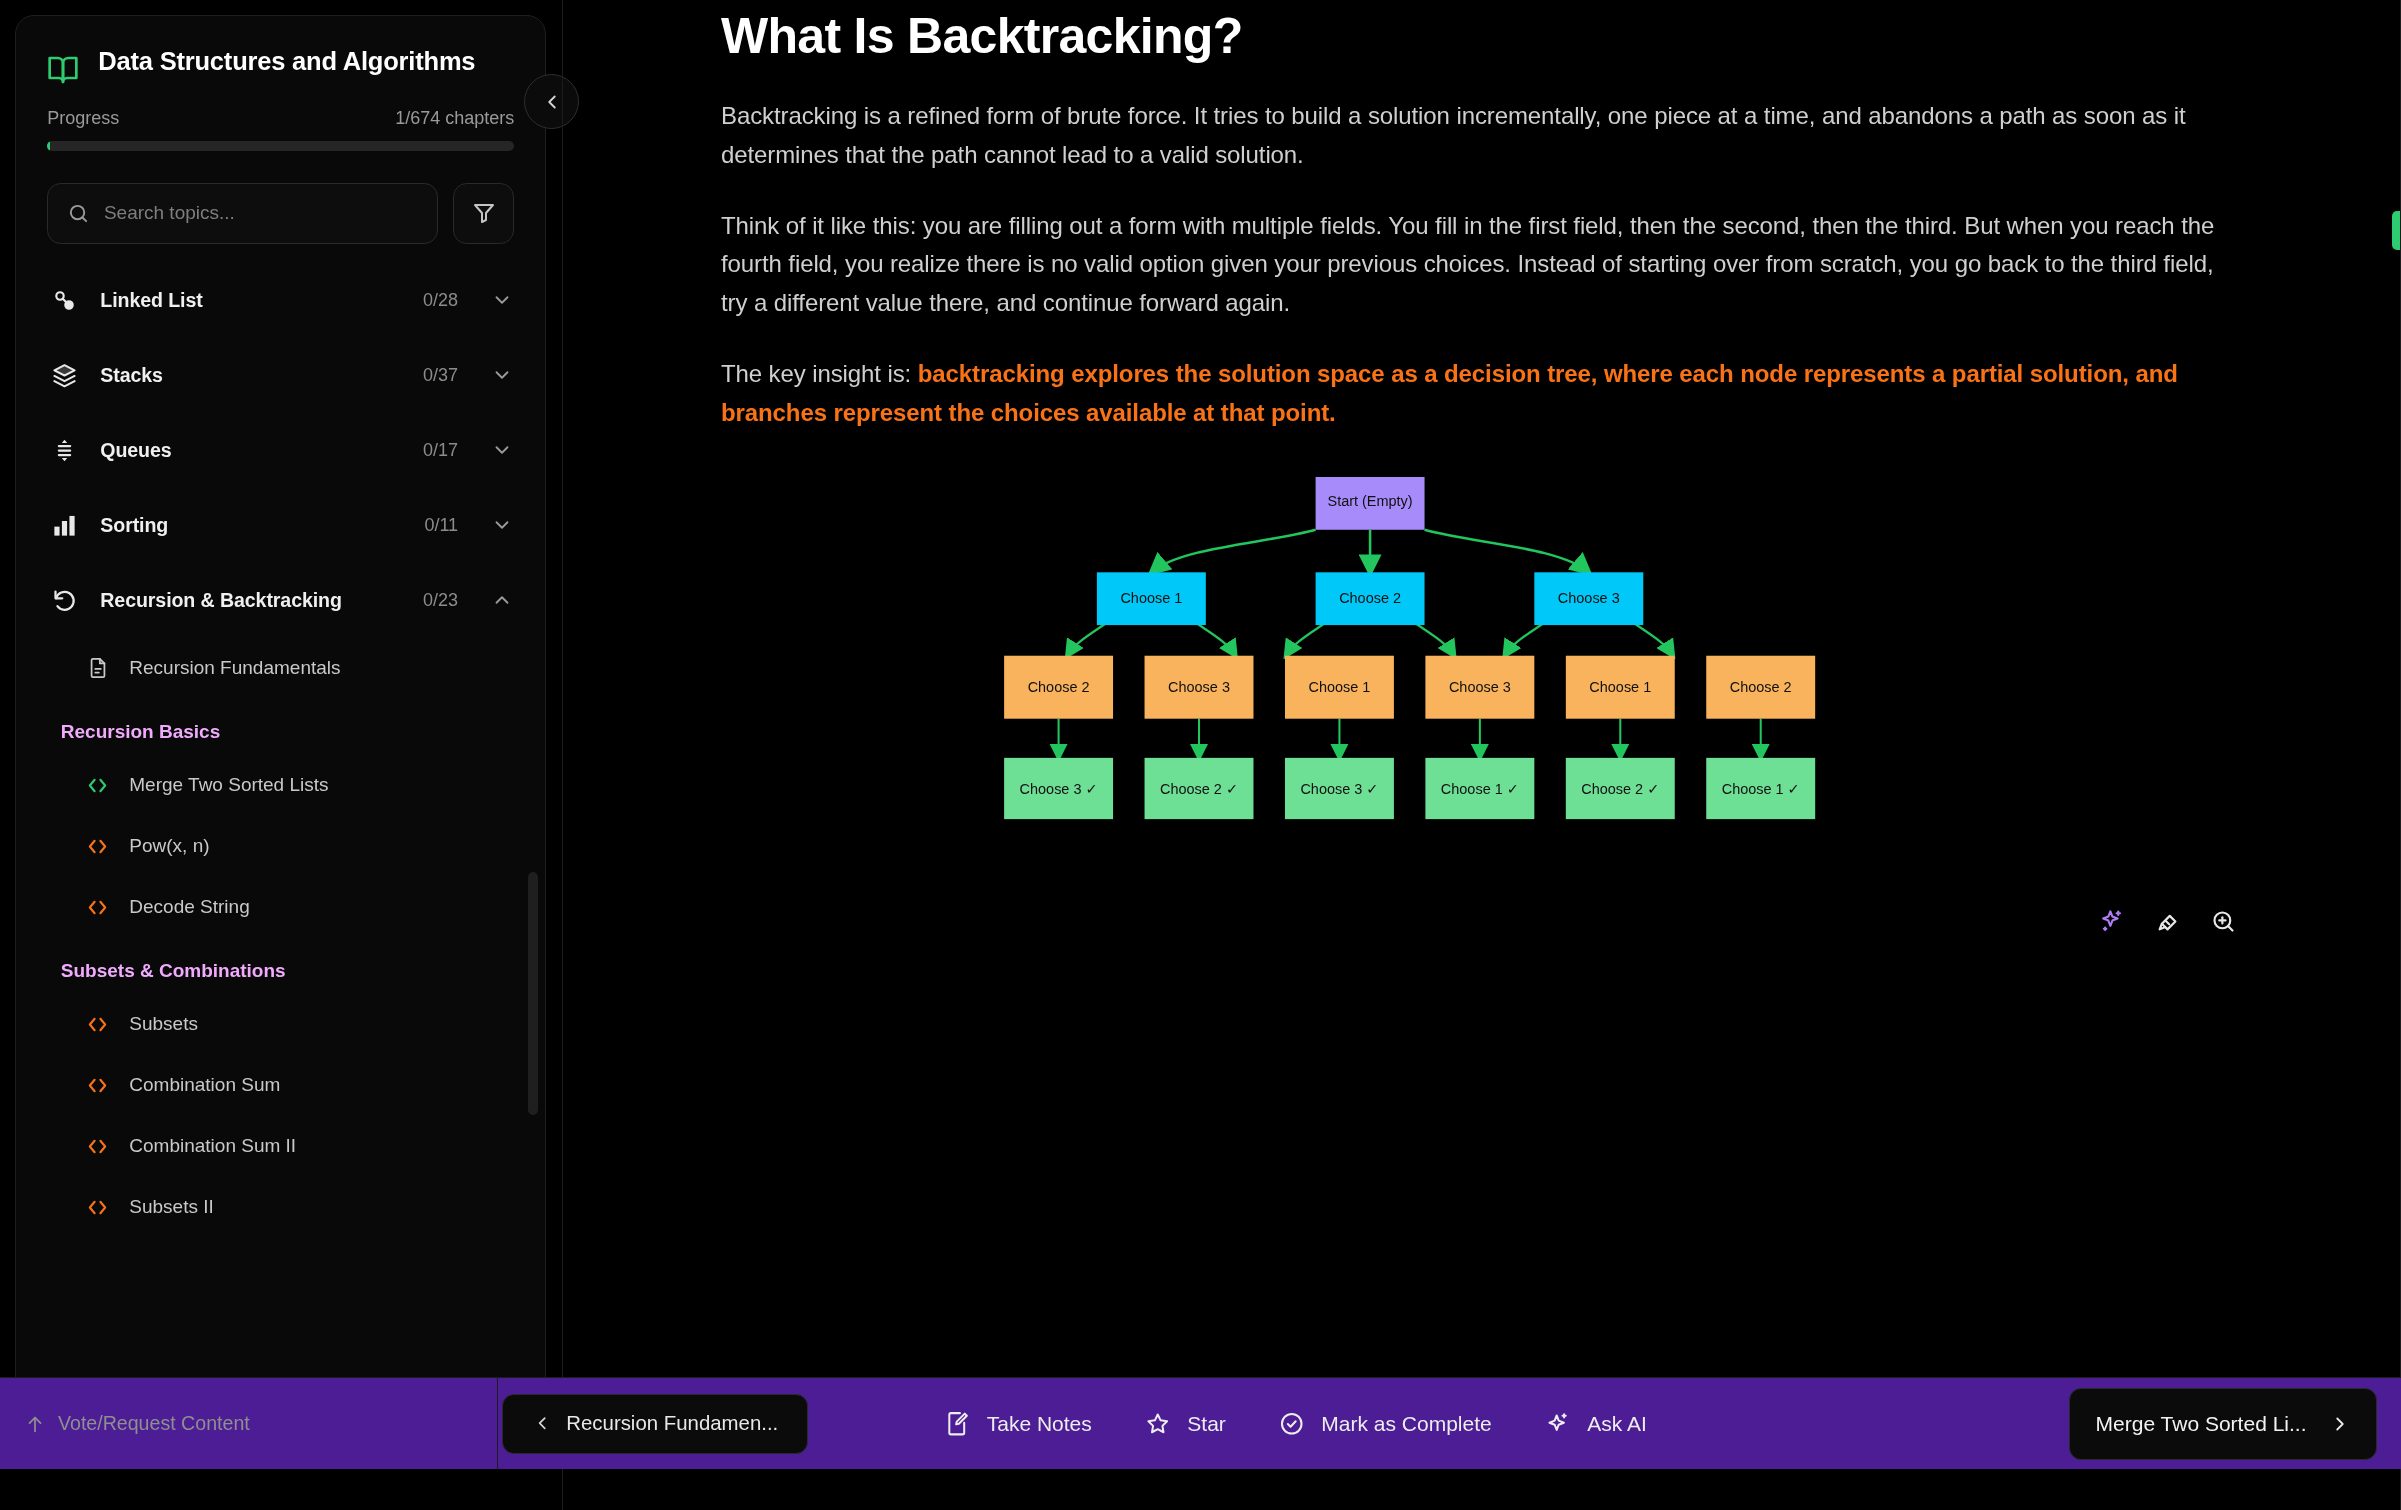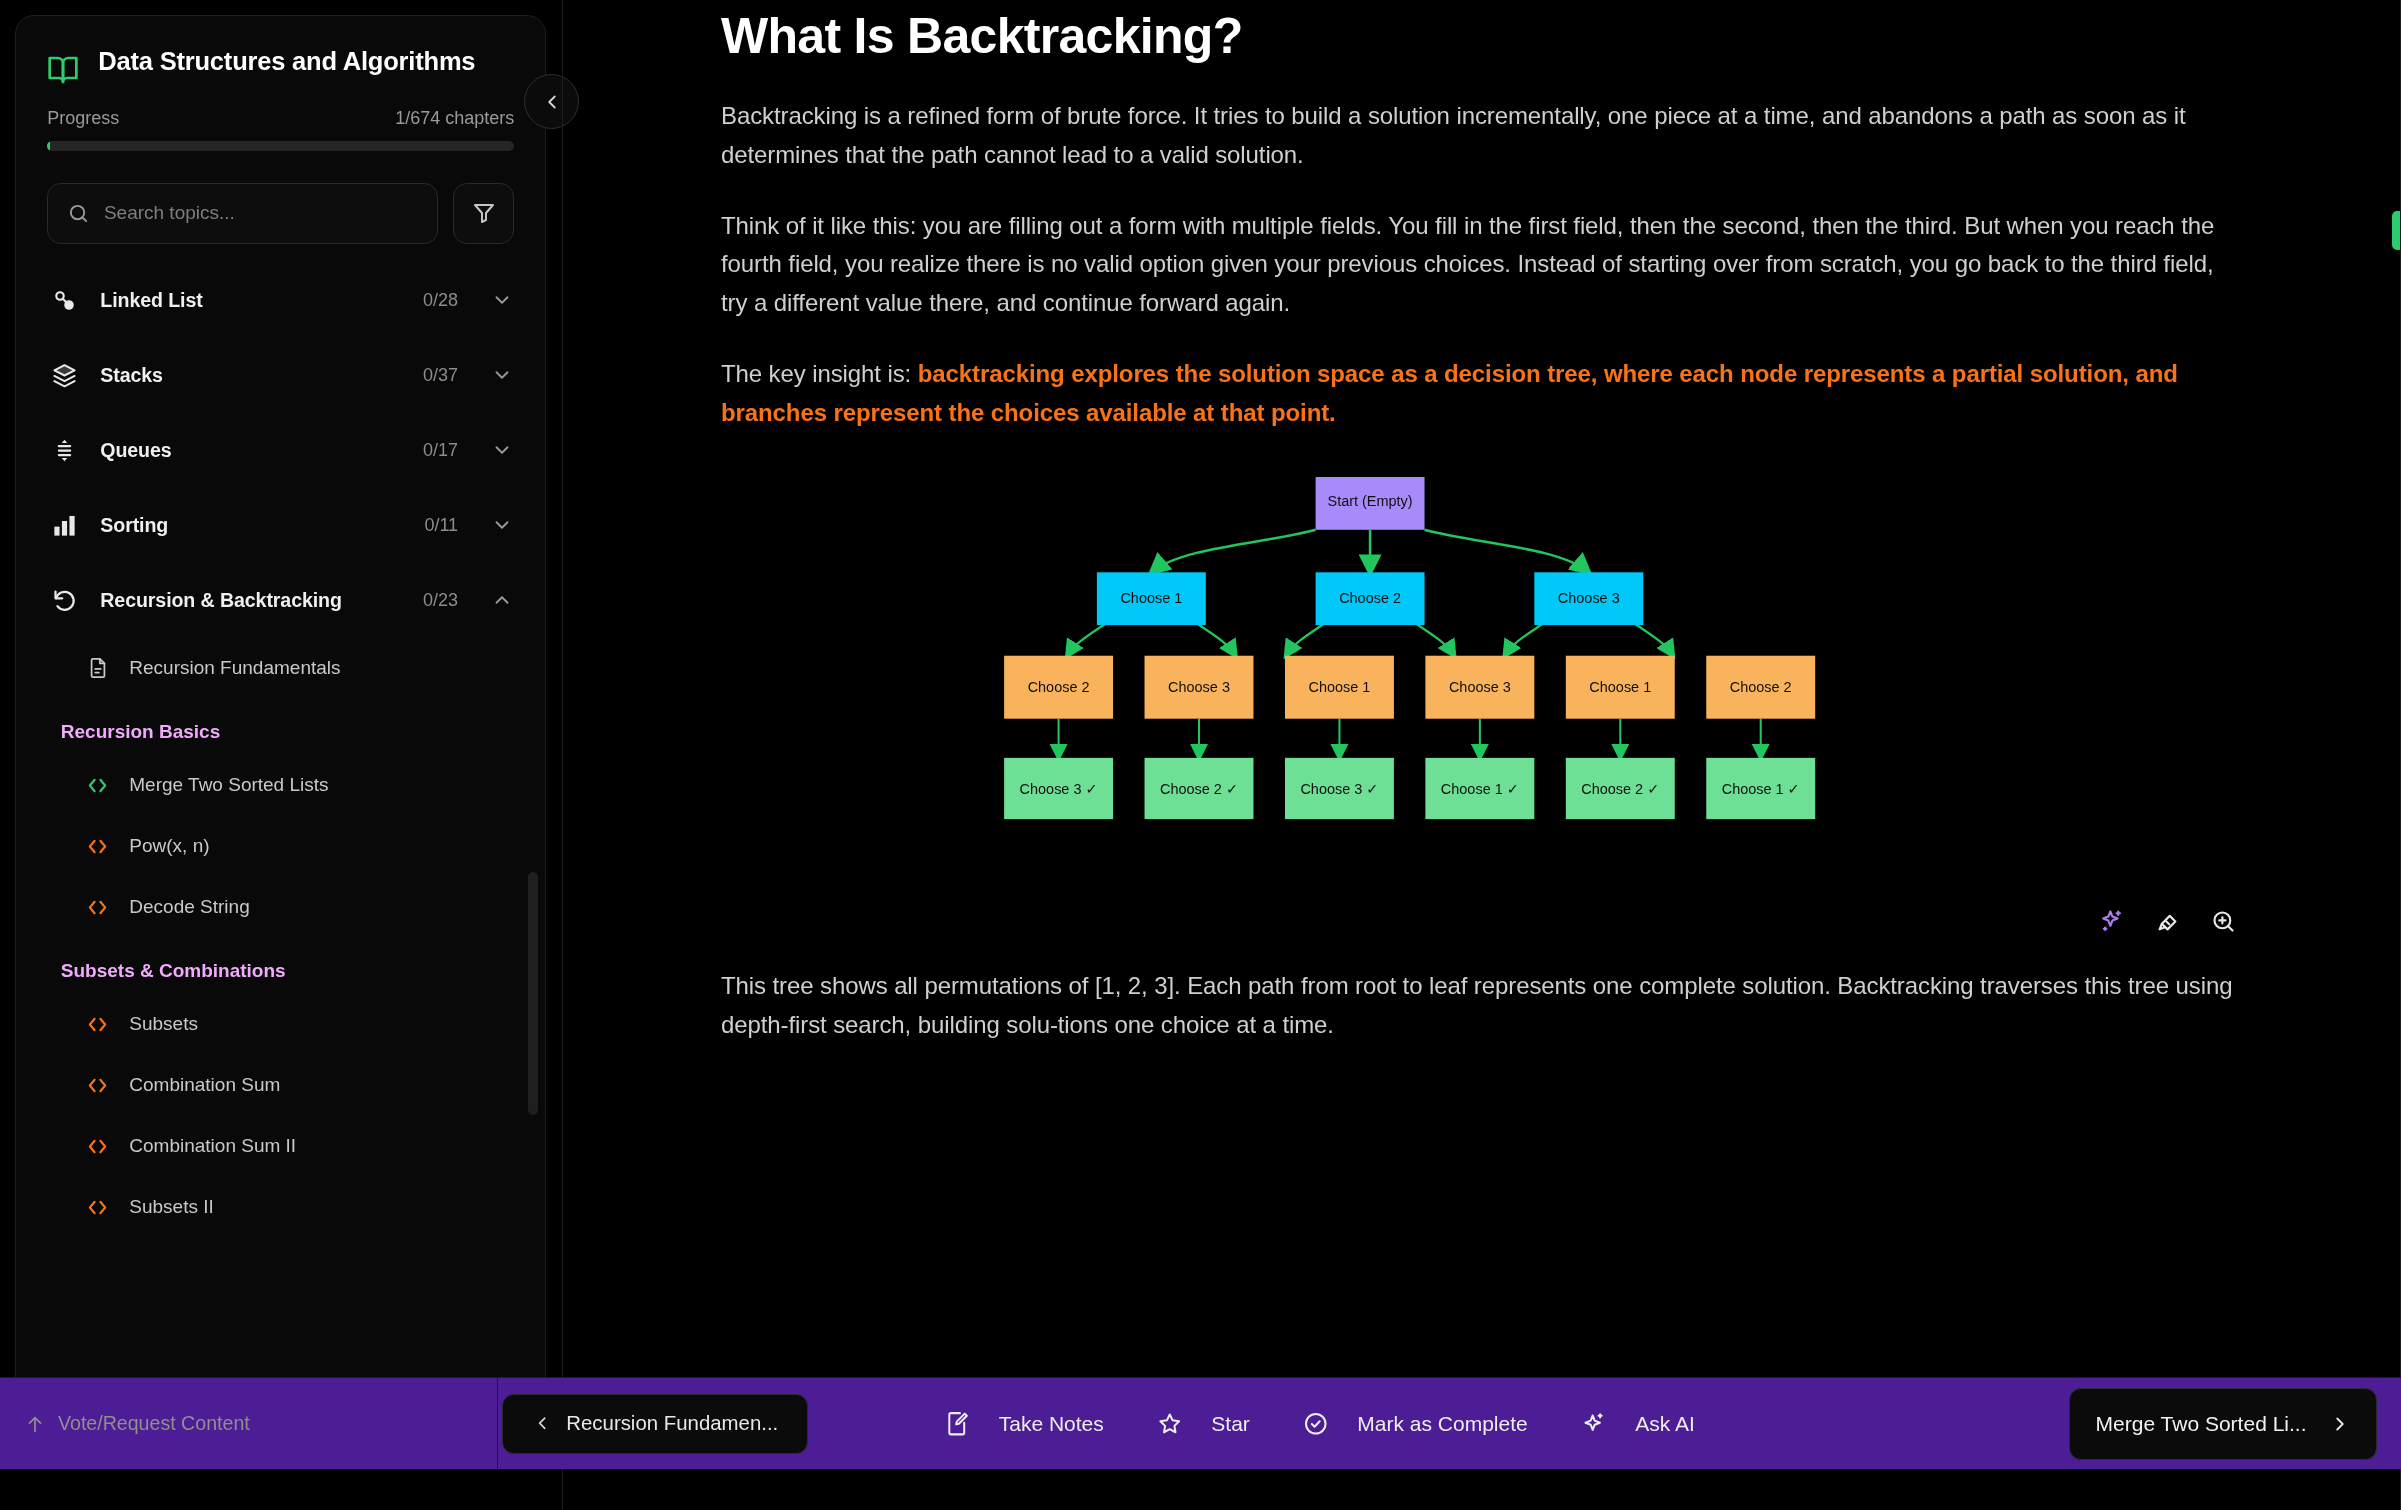--- a/index.html
+++ b/index.html
@@ -158,21 +158,21 @@
   }
   .prev-btn {
     margin-left: 4.3px;
     height: 60px; display: flex; align-items: center; gap: 13.6px;
     padding: 0 29px;
     border: 0.9px solid #2a2a2a; border-radius: 12px;
     background: #0b0b0b;
   }
   .prev-btn .lbl { font-size: 20.4px; color: #e8e8e8; }
   .bb-actions { display: flex; align-items: center; gap: 53px; margin-left: 136px; }
-  .bb-action { display: flex; align-items: center; gap: 29px; }
+  .bb-action { display: flex; align-items: center; gap: 17px; }
   .bb-action .lbl { font-size: 21px; color: #ededed; }
   .bb-right {
     margin-left: auto; margin-right: 24px;
     height: 72px; display: flex; align-items: center; gap: 22px;
     padding: 0 25.5px;
     border: 0.9px solid #2a2a2a; border-radius: 12px;
     background: #0b0b0b;
   }
   .bb-right .lbl { font-size: 21px; color: #f2f2f2; }
 
@@ -535,21 +535,20 @@
             <svg width="27" height="27" viewBox="0 0 24 24" fill="none" stroke="#e8e8e8" stroke-width="1.9" stroke-linecap="round">
               <circle cx="11" cy="11" r="7"></circle>
                 <path d="M20 20l-3.8-3.8"></path>
                 <path d="M11 8.2v5.6"></path>
                 <path d="M8.2 11h5.6"></path>
             </svg>
           </span>
         </div>
       </div>
 
-      <p class="doc-p bottom-para">This tree shows all permutations of [1, 2, 3]. Each path from root to leaf represents one complete solution. Backtracking traverses this tree using depth-first search, building solu-tions one choice at a time.</p>
     </div>
   </div>
 
   <div class="bottombar">
     <div class="bb-left">
       <span>
         <svg width="22" height="22" viewBox="0 0 24 24" fill="none" stroke="#8f8f8f" stroke-width="1.9" stroke-linecap="round" stroke-linejoin="round">
           <path d="M12 20V5"></path>
             <path d="M6 11l6-6 6 6"></path>
         </svg>

